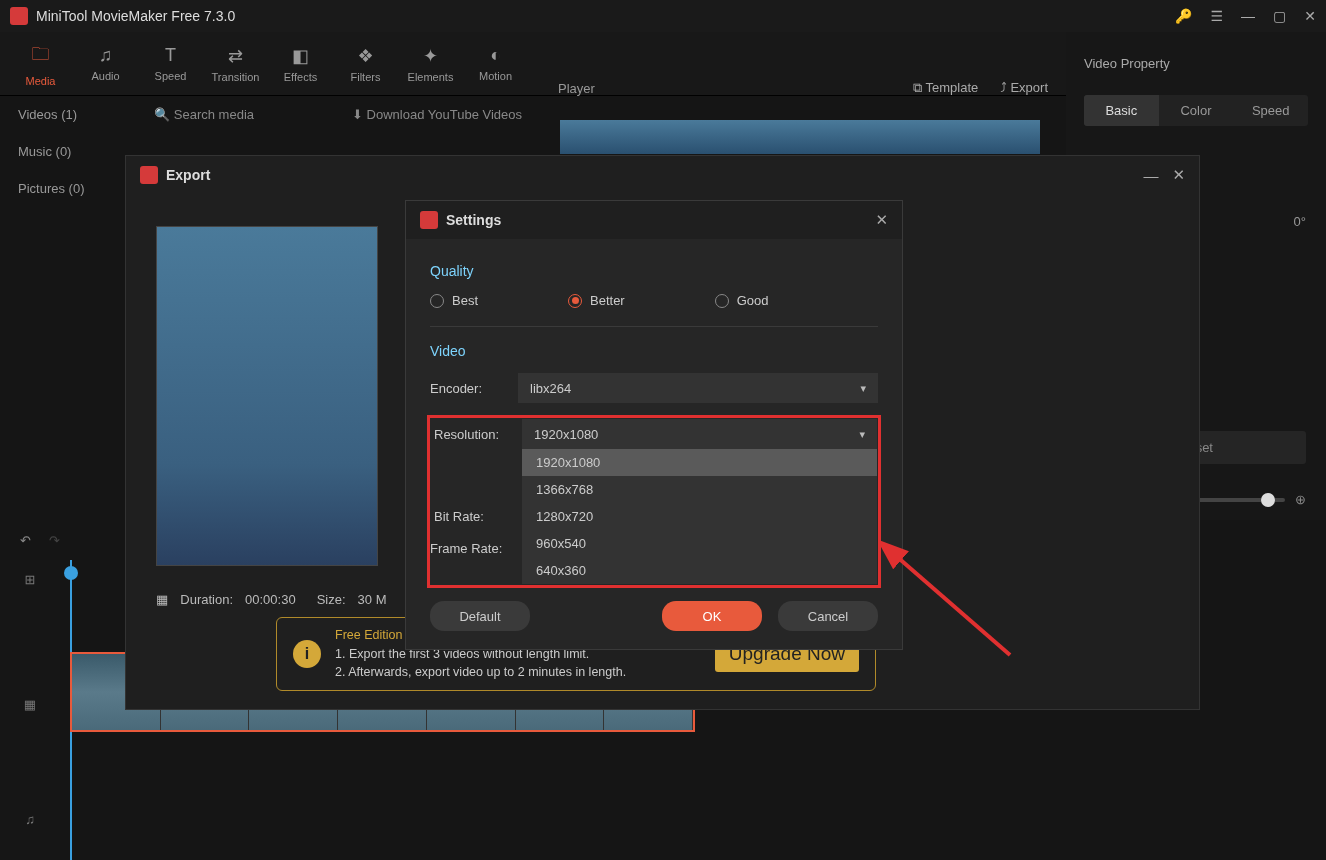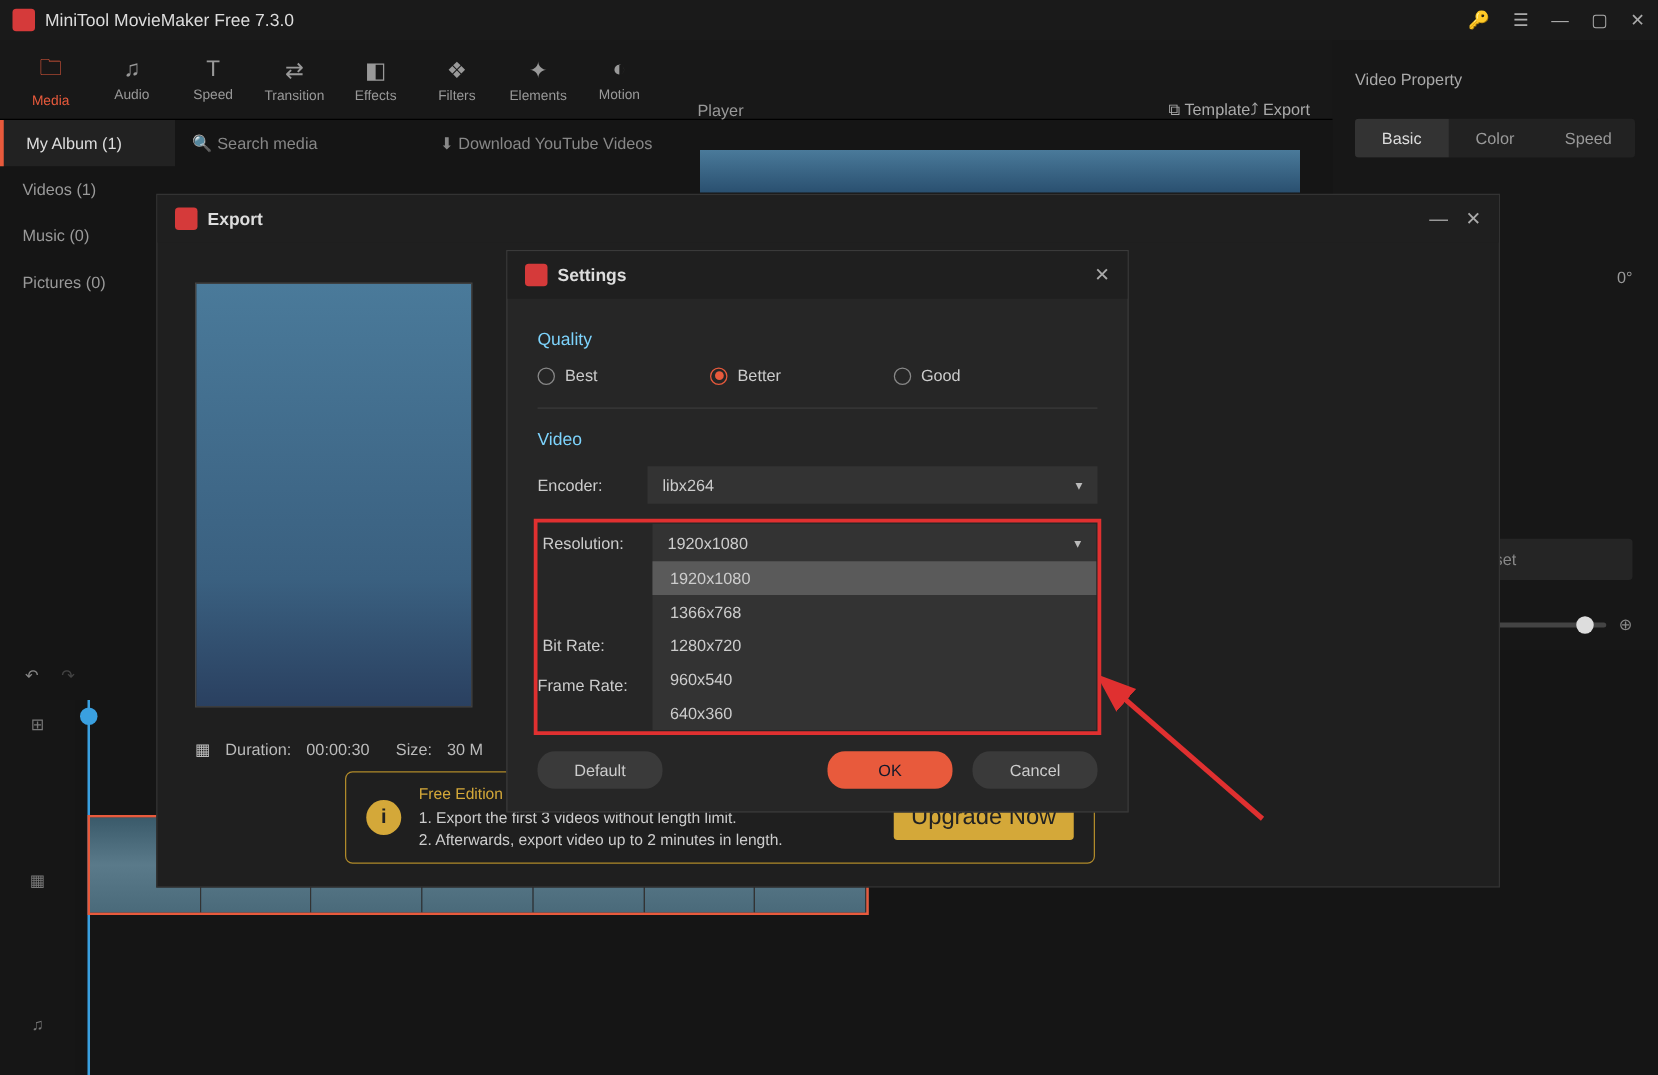--- a/index.html
+++ b/index.html
@@ -67,21 +67,21 @@
 .sm-row{display:flex;align-items:center;margin-top:14px}
 .sm-row label{width:88px;color:#ccc;font-size:13px}
 .sm-select{flex:1;height:30px;background:#333;color:#ccc;display:flex;align-items:center;justify-content:space-between;padding:0 12px;cursor:pointer;font-size:13px}
 .reso-wrap{border:3px solid #e03030;padding:1px;margin-left:-3px;margin-right:-3px}
 .reso-list{background:#333}
 .reso-list div{padding:6px 14px;color:#ccc;cursor:pointer;font-size:13px}
 .reso-list div.sel{background:#5a5a5a}
 .sm-buttons{position:absolute;left:24px;right:24px;bottom:18px;display:flex;justify-content:space-between}
 .sm-btn{width:100px;height:30px;display:flex;align-items:center;justify-content:center;border-radius:14px;cursor:pointer;font-size:13px}
 .sm-btn.def{background:#3a3a3a;color:#ccc}
-.sm-btn.ok{background:#e85a3c;color:#0f172a}
+.sm-btn.ok{background:#e85a3c;color:#ffffff}
 .sm-btn.cn{background:#3a3a3a;color:#ccc}
 
 .arrow{position:absolute;z-index:30;pointer-events:none}
 .chev{color:#bbb;font-size:11px}
 </style>
 </head>
 <body>
 
 <div class="titlebar">
   <div class="logo"></div>
@@ -126,21 +126,21 @@
     </div>
   <div class="tool">
       <span class="ico">◐</span>
       <span class="lbl">Motion</span>
     </div>
   <div style="flex:1"></div>
 </div>
 
 <div style="position:absolute;left:540px;top:32px;right:260px;height:64px;display:flex;align-items:flex-end;padding:0 18px;justify-content:space-between">
   <span>Player</span>
-  <div style="display:flex;color:#aaa">
+  <div style="display:flex;gap:22px;color:#aaa">
     <span>⧉ <span>Template</span></span>
     <span>⤴ <span>Export</span></span>
   </div>
 </div>
 
 <div style="position:absolute;right:0;top:32px;width:260px;bottom:340px;background:#171717">
   <div class="prop-head">Video Property</div>
   <div class="prop-tabs">
     <div class="sel">Basic</div>
     <div>Color</div>
@@ -158,21 +158,20 @@
   <div class="reset-btn">Reset</div>
   <div class="prop-row" style="margin-top:14px">
     <div class="slider-bar">
         <div class="slider-knob"></div>
       </div>
     <span style="color:#888">⊕</span>
   </div>
 </div>
 
 <div style="position:absolute;left:0;top:96px;width:140px">
-  <div style="padding:11px 18px;background:#222;color:#ddd;border-left:3px solid #e85a3c">My Album (1)</div>
   <div style="padding:11px 18px">Videos (1)</div>
   <div style="padding:11px 18px">Music (0)</div>
   <div style="padding:11px 18px">Pictures (0)</div>
 </div>
 <div style="position:absolute;left:140px;top:96px;width:400px;height:36px;display:flex;align-items:center;color:#888;font-size:13px">
   <span style="padding:0 14px">🔍 <span>Search media</span></span>
   <span style="margin-left:auto;padding-right:18px">⬇ <span>Download YouTube Videos</span></span>
 </div>
 
 <div style="position:absolute;left:560px;top:120px;width:480px;height:34px;background:linear-gradient(180deg,#4a7a9a,#2a5070)"></div>

